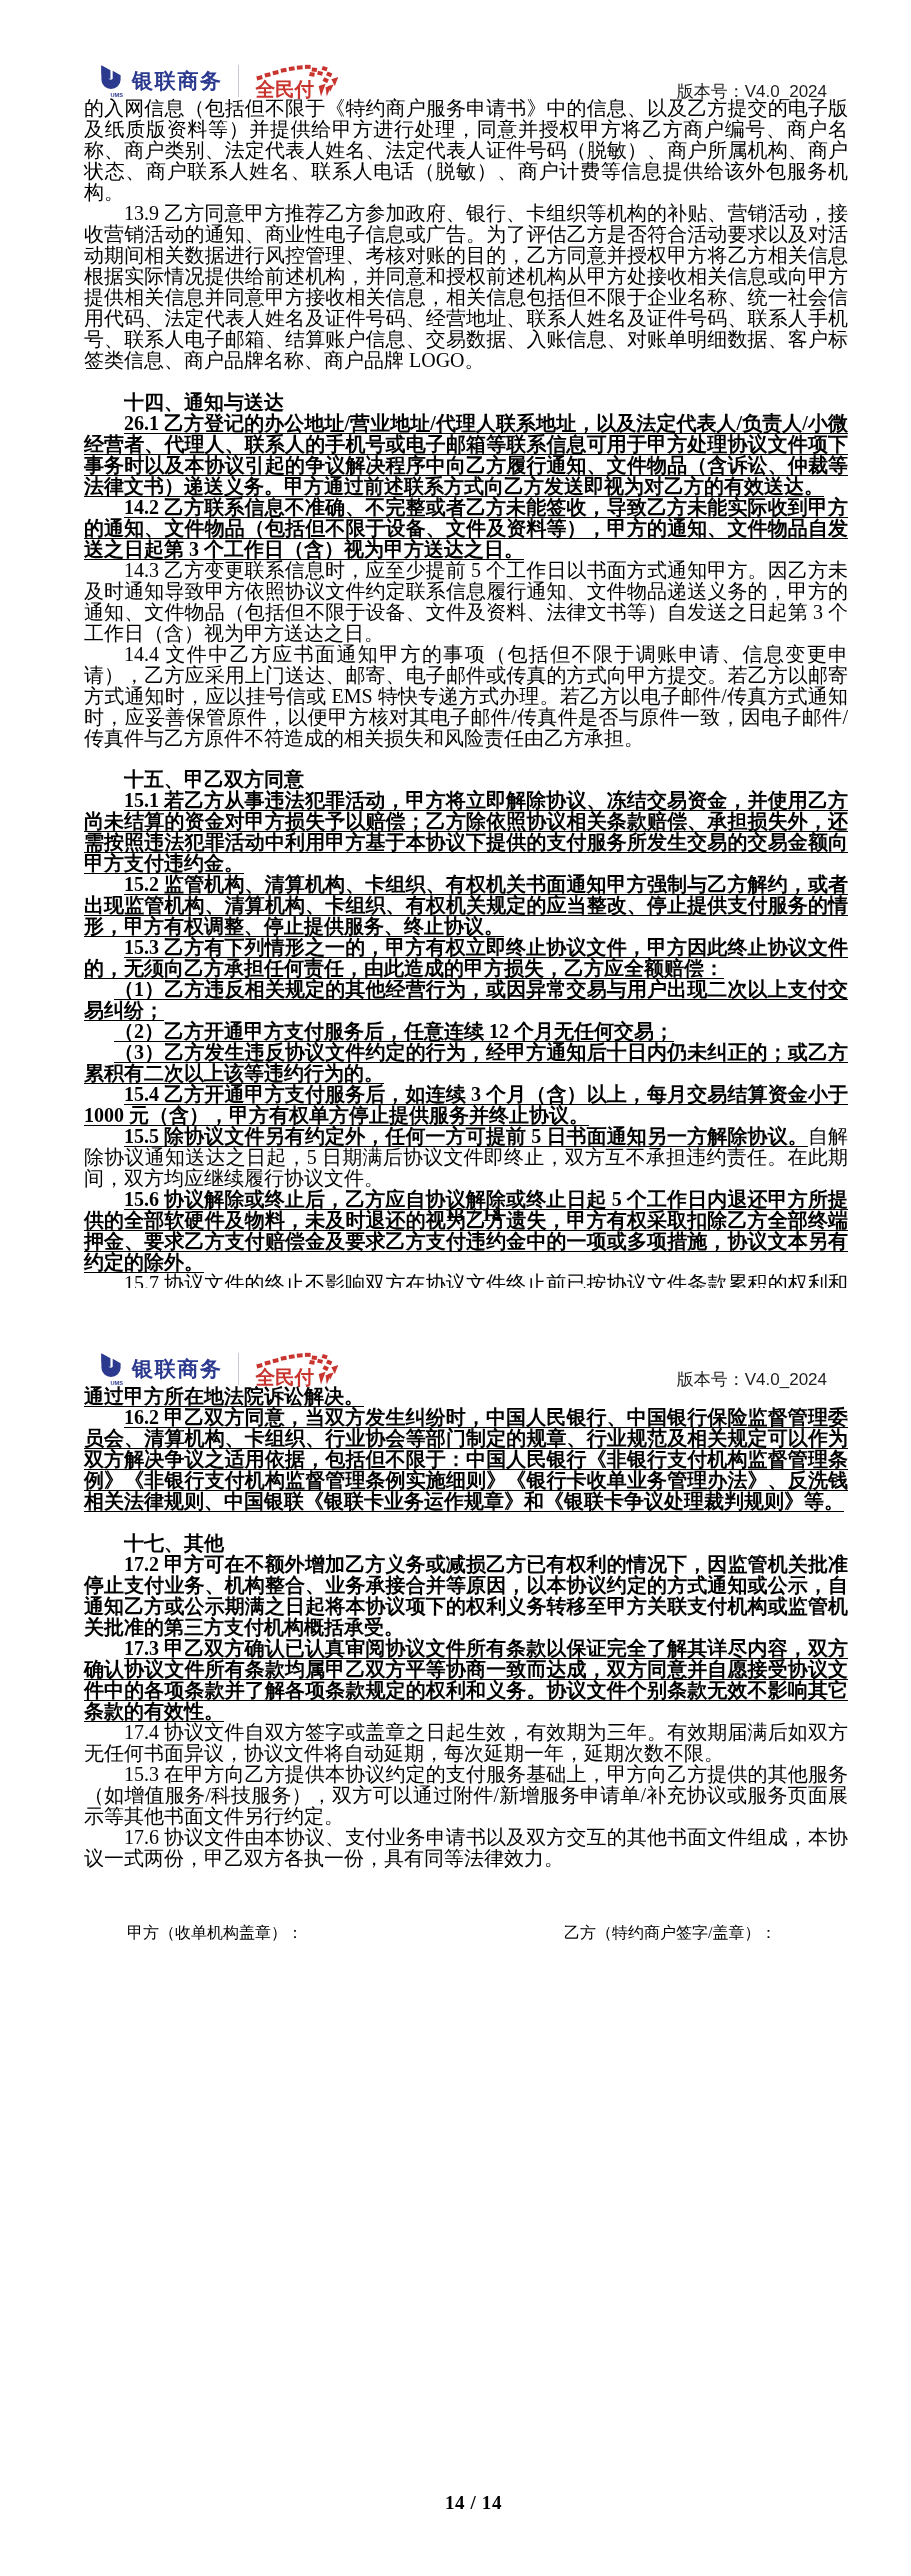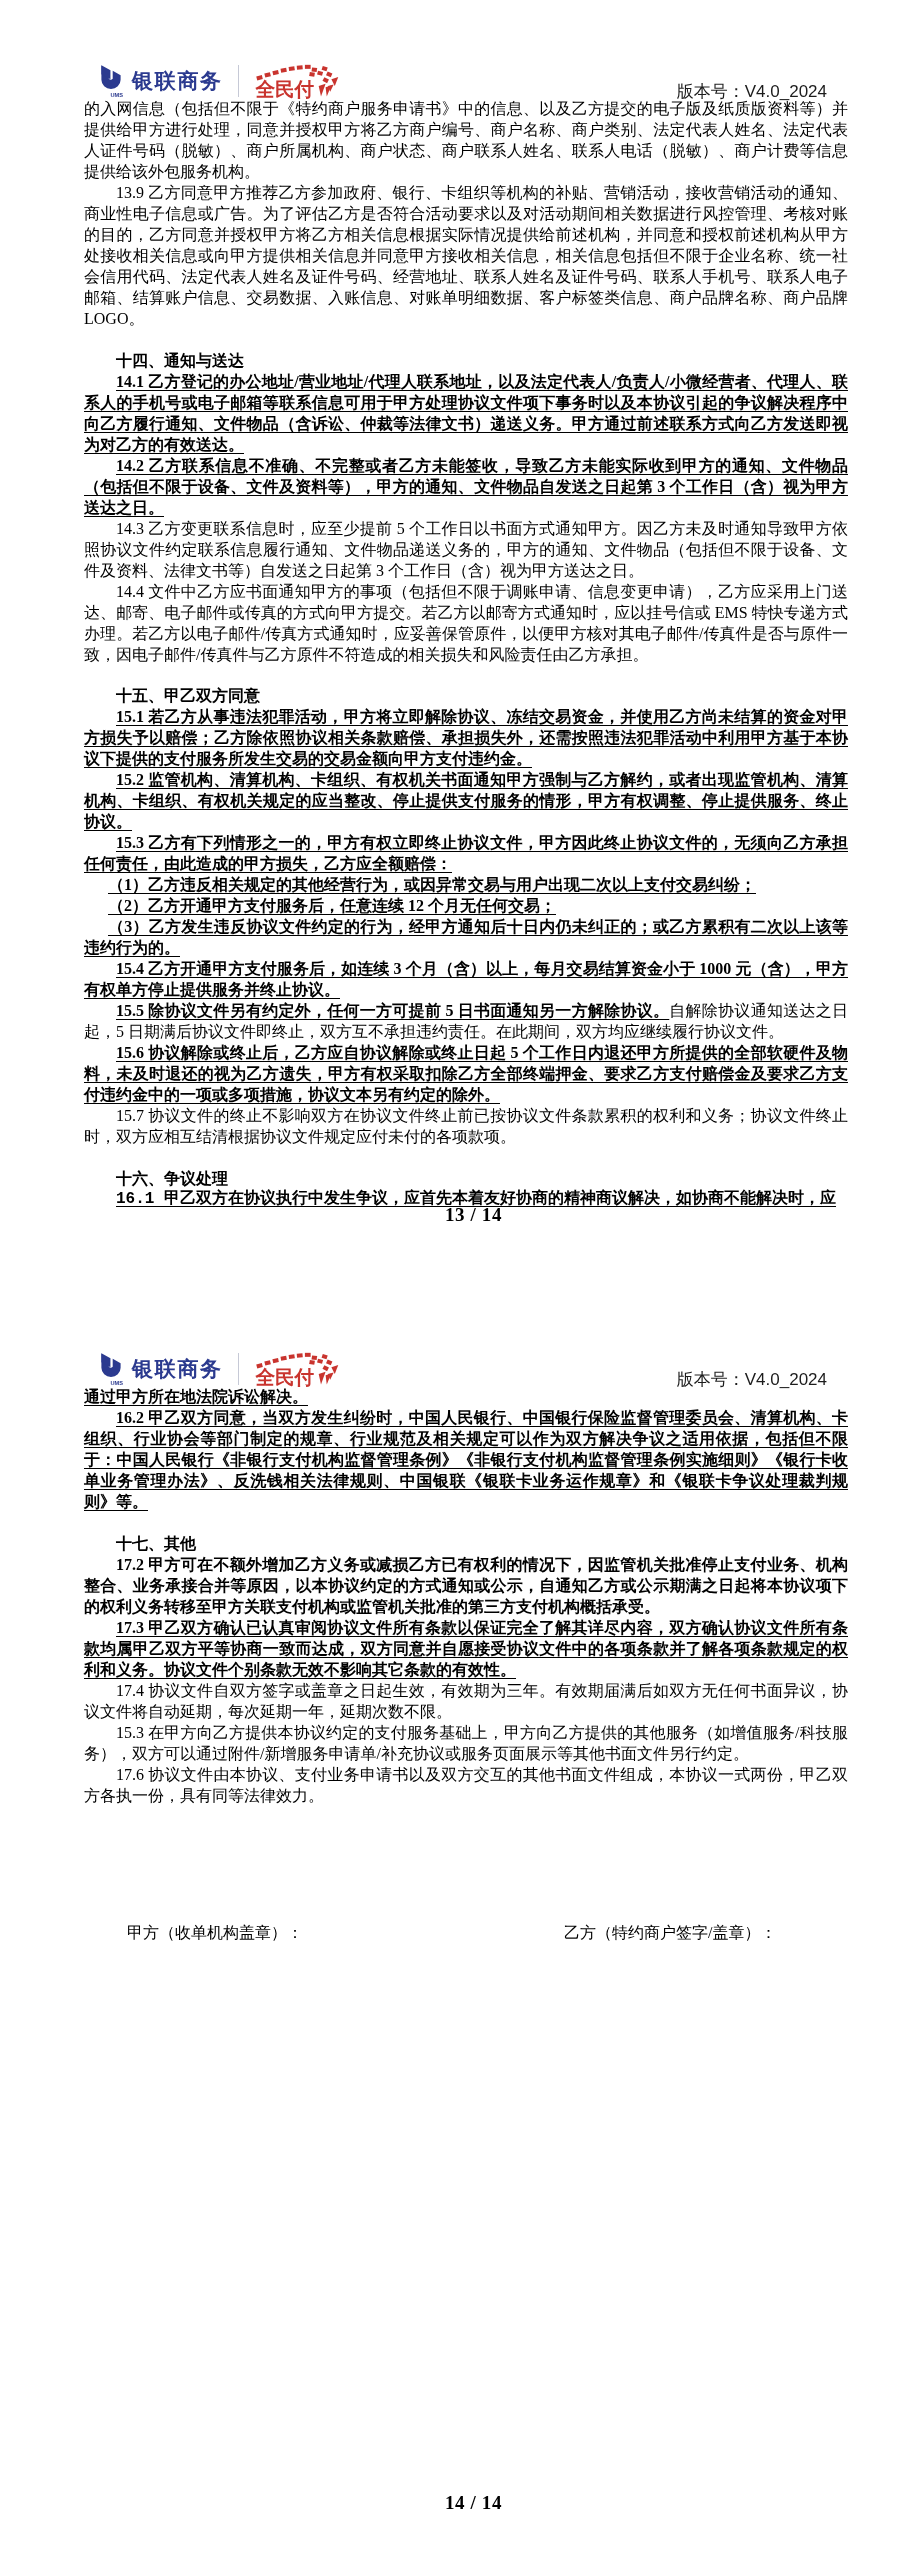--- a/index.html
+++ b/index.html
@@ -16,21 +16,21 @@
   .ums-mark{width:26px;height:34px;position:relative;flex:0 0 auto;}
   .ums-company{font-family:"Liberation Sans","DejaVu Sans",sans-serif;font-weight:bold;
     font-size:21px;color:#2b3a8f;margin-left:8px;letter-spacing:1.7px;}
   .hdr-divider{width:1.1px;height:32px;background:#c6c9d6;margin:0 12.6px 0 15px;}
   .qmf{width:92px;height:37px;position:relative;flex:0 0 auto;}
   .version{position:absolute;top:80px;left:625px;width:184px;text-align:right;
     font-family:"Liberation Sans","DejaVu Sans",sans-serif;font-size:17px;color:#1c1c1c;}
 
   
   .body-text{position:absolute;top:98px;left:66px;width:764px;
-    font-size:16px;line-height:21px;text-align:justify;}
+    font-size:20px;line-height:21px;text-align:justify;}
   .para{margin:0;}
   .sp{margin-top:20.7px;}
   .b{font-weight:bold;}
   .u{text-decoration:underline;text-underline-offset:2.9px;text-decoration-thickness:1.1px;}
 
   .footer{position:absolute;top:1204px;left:0;width:100%;text-align:center;
     font-weight:bold;font-size:19px;letter-spacing:0.6px;}
 
   .sig-row{position:absolute;top:635px;left:0;width:911px;font-size:16px;}
   .sig-a{position:absolute;left:109px;white-space:nowrap;}
@@ -76,21 +76,21 @@
         </g>
       </svg>
     </span>
   </div>
   <div class="version">版本号：V4.0_2024</div>
 
   <div class="body-text">
       <p class="para" style="text-indent: 0em;"><span class="">的入网信息（包括但不限于《特约商户服务申请书》中的信息、以及乙方提交的电子版及纸质版资料等）并提供给甲方进行处理，同意并授权甲方将乙方商户编号、商户名称、商户类别、法定代表人姓名、法定代表人证件号码（脱敏）、商户所属机构、商户状态、商户联系人姓名、联系人电话（脱敏）、商户计费等信息提供给该外包服务机构。</span></p>
       <p class="para" style="text-indent: 2em;"><span class="">13.9 乙方同意甲方推荐乙方参加政府、银行、卡组织等机构的补贴、营销活动，接收营销活动的通知、商业性电子信息或广告。为了评估乙方是否符合活动要求以及对活动期间相关数据进行风控管理、考核对账的目的，乙方同意并授权甲方将乙方相关信息根据实际情况提供给前述机构，并同意和授权前述机构从甲方处接收相关信息或向甲方提供相关信息并同意甲方接收相关信息，相关信息包括但不限于企业名称、统一社会信用代码、法定代表人姓名及证件号码、经营地址、联系人姓名及证件号码、联系人手机号、联系人电子邮箱、结算账户信息、交易数据、入账信息、对账单明细数据、客户标签类信息、商户品牌名称、商户品牌 LOGO。</span></p>
       <p class="para sp" style="text-indent: 2em;"><span class="b ">十四、通知与送达</span></p>
-      <p class="para" style="text-indent: 2em;"><span class="b u">14.1 乙方登记的办公地址/营业地址/代理人联系地址，以及法定代表人/负责人/小微经营者、代理人、联系人的手机号或电子邮箱等联系信息可用于甲方处理协议文件项下事务时以及本协议引起的争议解决程序中向乙方履行通知、文件物品（含诉讼、仲裁等法律文书）递送义务。甲方通过前述联系方式向乙方发送即视为对乙方的有效送达。</span></p>
+      <p class="para" style="text-indent: 2em;"><span class="b u">26.1 乙方登记的办公地址/营业地址/代理人联系地址，以及法定代表人/负责人/小微经营者、代理人、联系人的手机号或电子邮箱等联系信息可用于甲方处理协议文件项下事务时以及本协议引起的争议解决程序中向乙方履行通知、文件物品（含诉讼、仲裁等法律文书）递送义务。甲方通过前述联系方式向乙方发送即视为对乙方的有效送达。</span></p>
       <p class="para" style="text-indent: 2em;"><span class="b u">14.2 乙方联系信息不准确、不完整或者乙方未能签收，导致乙方未能实际收到甲方的通知、文件物品（包括但不限于设备、文件及资料等），甲方的通知、文件物品自发送之日起第 3 个工作日（含）视为甲方送达之日。</span></p>
       <p class="para" style="text-indent: 2em;"><span class="">14.3 乙方变更联系信息时，应至少提前 5 个工作日以书面方式通知甲方。因乙方未及时通知导致甲方依照协议文件约定联系信息履行通知、文件物品递送义务的，甲方的通知、文件物品（包括但不限于设备、文件及资料、法律文书等）自发送之日起第 3 个工作日（含）视为甲方送达之日。</span></p>
       <p class="para" style="text-indent: 2em;"><span class="">14.4 文件中乙方应书面通知甲方的事项（包括但不限于调账申请、信息变更申请），乙方应采用上门送达、邮寄、电子邮件或传真的方式向甲方提交。若乙方以邮寄方式通知时，应以挂号信或 EMS 特快专递方式办理。若乙方以电子邮件/传真方式通知时，应妥善保管原件，以便甲方核对其电子邮件/传真件是否与原件一致，因电子邮件/传真件与乙方原件不符造成的相关损失和风险责任由乙方承担。</span></p>
       <p class="para sp" style="text-indent: 2em;"><span class="b ">十五、甲乙双方同意</span></p>
       <p class="para" style="text-indent: 2em;"><span class="b u">15.1 若乙方从事违法犯罪活动，甲方将立即解除协议、冻结交易资金，并使用乙方尚未结算的资金对甲方损失予以赔偿；乙方除依照协议相关条款赔偿、承担损失外，还需按照违法犯罪活动中利用甲方基于本协议下提供的支付服务所发生交易的交易金额向甲方支付违约金。</span></p>
       <p class="para" style="text-indent: 2em;"><span class="b u">15.2 监管机构、清算机构、卡组织、有权机关书面通知甲方强制与乙方解约，或者出现监管机构、清算机构、卡组织、有权机关规定的应当整改、停止提供支付服务的情形，甲方有权调整、停止提供服务、终止协议。</span></p>
       <p class="para" style="text-indent: 2em;"><span class="b u">15.3 乙方有下列情形之一的，甲方有权立即终止协议文件，甲方因此终止协议文件的，无须向乙方承担任何责任，由此造成的甲方损失，乙方应全额赔偿：</span></p>
       <p class="para" style="text-indent: 1.5em;"><span class="b u">（1）乙方违反相关规定的其他经营行为，或因异常交易与用户出现二次以上支付交易纠纷；</span></p>
       <p class="para" style="text-indent: 1.5em;"><span class="b u">（2）乙方开通甲方支付服务后，任意连续 12 个月无任何交易；</span></p>
       <p class="para" style="text-indent: 1.5em;"><span class="b u">（3）乙方发生违反协议文件约定的行为，经甲方通知后十日内仍未纠正的；或乙方累积有二次以上该等违约行为的。</span></p>

